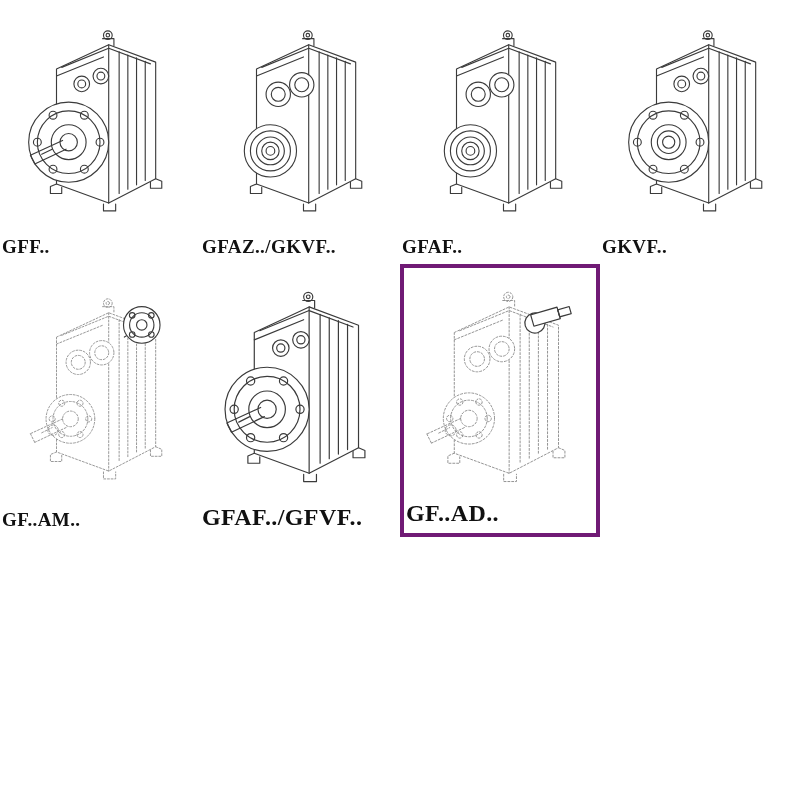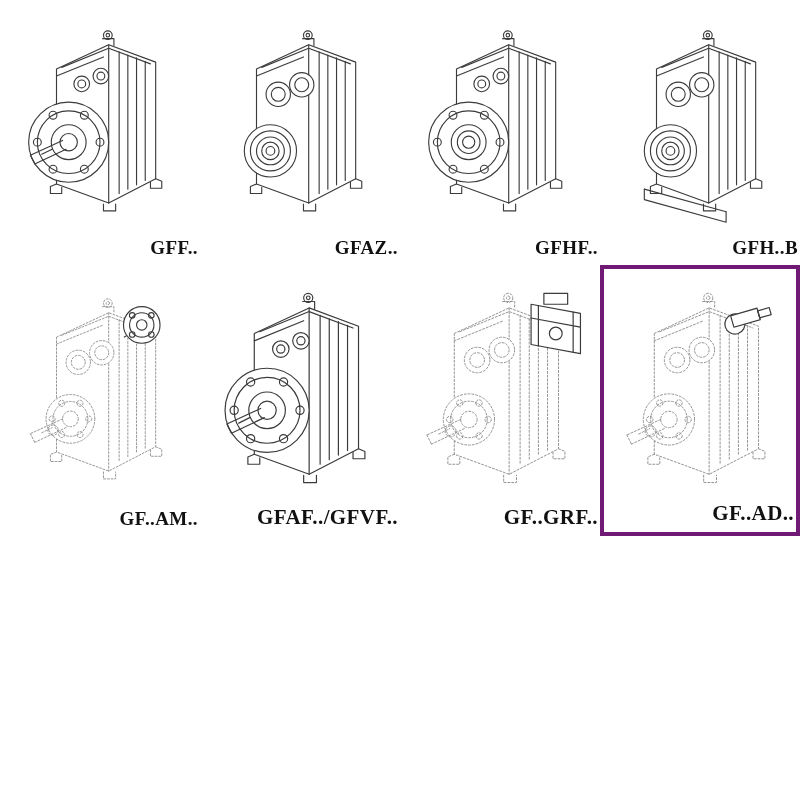--- a/index.html
+++ b/index.html
@@ -1,25 +1,25 @@
 <!DOCTYPE html>
 <html><head>
 <meta charset="utf-8">
 <style>
   *{box-sizing:border-box}
   html,body{margin:0;padding:0}
   body{width:800px;height:800px;background:#ffffff;overflow:hidden}
   .grid{display:grid;width:800px;height:800px;grid-template-columns:repeat(4,1fr);grid-template-rows:repeat(3,1fr)}
   figure{margin:0}
-  .cell{display:flex;flex-direction:column;align-items:flex-end;justify-content:flex-end;padding:6px 2px 6px}
+  .cell{display:flex;flex-direction:column;align-items:flex-start;justify-content:flex-end;padding:6px 2px 6px}
   .drawing{flex:1 1 auto;display:flex;align-items:center;justify-content:center;width:100%}
   svg.gb{width:174px;height:214px;stroke:#3b3b3b;fill:none;stroke-width:1.3;stroke-linecap:round;stroke-linejoin:round}
   .row3 svg.gb{width:184px;height:224px}
   .label{font-family:"Liberation Serif",serif;font-weight:700;font-size:19px;color:#111;letter-spacing:.4px;white-space:nowrap;margin-top:2px}
-  .row3 .label{font-size:21px}
+  .row3 .label{font-size:24px}
   .ghost{stroke:#8f8f8f;stroke-width:1.05;stroke-dasharray:2.2 2}
   .solid{stroke:#3b3b3b;stroke-dasharray:none}
   .wfill{fill:#fff}
   .boxed{border:4px solid #701a75}
 </style>
 </head>
 <body>
 
 <svg width="0" height="0" style="position:absolute" aria-hidden="true">
   <defs>
@@ -93,64 +93,62 @@
             <use href="#tcs"></use>
             <use href="#flange"></use>
             <circle cx="64" cy="148" r="10"></circle>
             <use href="#shaft"></use>
           </g>
       </svg>
     </div>
     <figcaption class="label">GFF..</figcaption>
   </figure>
 
-
   <figure class="cell">
     <div class="drawing">
       <svg class="gb" viewBox="0 0 200 245">
         <g class="solid">
             <use href="#housing"></use>
             <use href="#tcl"></use>
             <use href="#bore"></use>
           </g>
       </svg>
     </div>
-    <figcaption class="label">GFAZ..</figcaption>
+    <figcaption class="label">GFAZ../GKVF..</figcaption>
+  </figure>
+
+  <figure class="cell">
+    <div class="drawing">
+      <svg class="gb" viewBox="0 0 200 245">
+        <g class="solid">
+            <use href="#housing"></use>
+            <use href="#tcl"></use>
+            <use href="#bore"></use>
+          </g>
+      </svg>
+    </div>
+    <figcaption class="label">GFAF..</figcaption>
   </figure>
 
   <figure class="cell">
     <div class="drawing">
       <svg class="gb" viewBox="0 0 200 245">
         <g class="solid">
             <use href="#housing"></use>
             <use href="#tcs"></use>
             <use href="#flange"></use>
             <circle cx="64" cy="148" r="13"></circle>
             <circle cx="64" cy="148" r="7"></circle>
           </g>
       </svg>
     </div>
-    <figcaption class="label">GFHF..</figcaption>
-  </figure>
-
-
-  <figure class="cell">
-    <div class="drawing">
-      <svg class="gb" viewBox="0 0 200 245">
-        <g class="solid">
-          <use href="#housing"></use>
-            <use href="#tcl"></use>
-            <use href="#bore"></use>
-          <path d="M36 202 L36 214 L130 240 L130 228"></path>
-          <path d="M36 202 L130 228"></path>
-        </g>
-      </svg>
-    </div>
-    <figcaption class="label">GFH..B</figcaption>
-  </figure>
+    <figcaption class="label">GKVF..</figcaption>
+  </figure>
+
+
 
   <figure class="cell">
     <div class="drawing">
       <svg class="gb" viewBox="0 0 200 245">
         <g class="ghost">
           <use href="#housing"></use>
             <use href="#tcl"></use>
             <use href="#boreb"></use>
           <use href="#shaft" transform="translate(0 12)"></use>
             <circle cx="46" cy="171" r="6"></circle>
@@ -180,40 +178,20 @@
             <use href="#flange"></use>
             <circle cx="64" cy="148" r="10"></circle>
             <use href="#shaft"></use>
           </g>
       </svg>
     </div>
     <figcaption class="label">GFAF../GFVF..</figcaption>
   </figure>
 
 
-  <figure class="cell row3">
-    <div class="drawing">
-      <svg class="gb" viewBox="0 0 200 245">
-        <g class="ghost">
-          <use href="#housing"></use>
-            <use href="#tcl"></use>
-            <use href="#boreb"></use>
-          <use href="#shaft" transform="translate(0 12)"></use>
-            <circle cx="46" cy="171" r="6"></circle>
-        </g>
-        <g class="solid">
-          <rect class="wfill" x="148" y="20" width="26" height="12"></rect>
-          <path class="wfill" d="M134 32 L188 42 L188 86 L134 76 Z"></path>
-          <path d="M134 47 L188 57 M142 33.5 L142 77.5 M180 40.5 L180 84.5"></path>
-          <circle cx="161" cy="64" r="7"></circle>
-        </g>
-      </svg>
-    </div>
-    <figcaption class="label">GF..GRF..</figcaption>
-  </figure>
 
   <figure class="cell row3 boxed">
     <div class="drawing">
       <svg class="gb" viewBox="0 0 200 245">
         <g class="ghost">
           <use href="#housing"></use>
             <use href="#tcl"></use>
             <use href="#boreb"></use>
           <use href="#shaft" transform="translate(0 12)"></use>
             <circle cx="46" cy="171" r="6"></circle>

